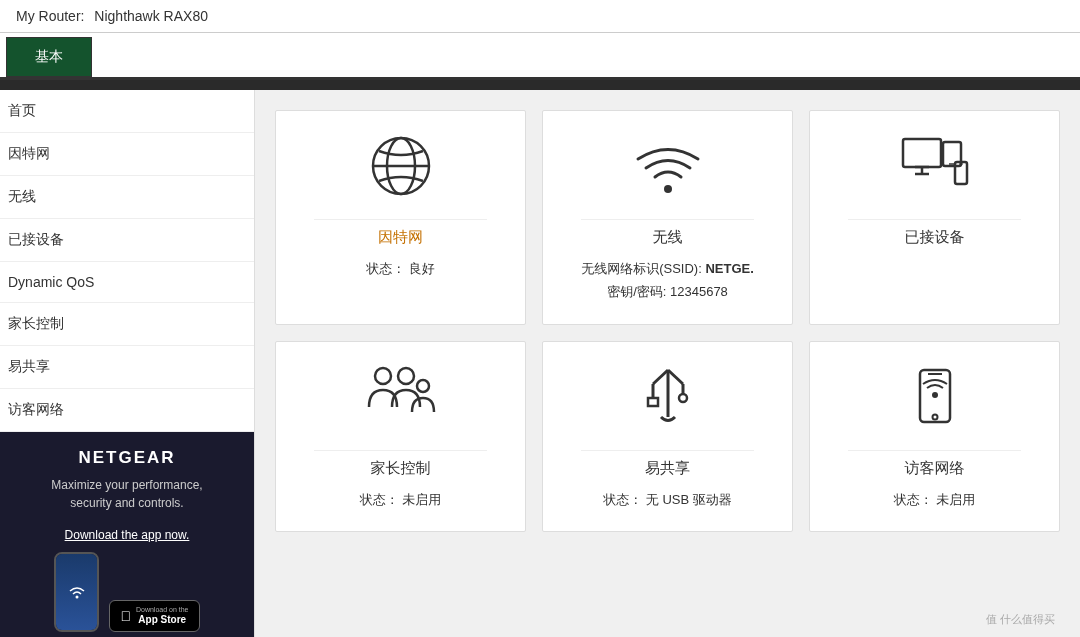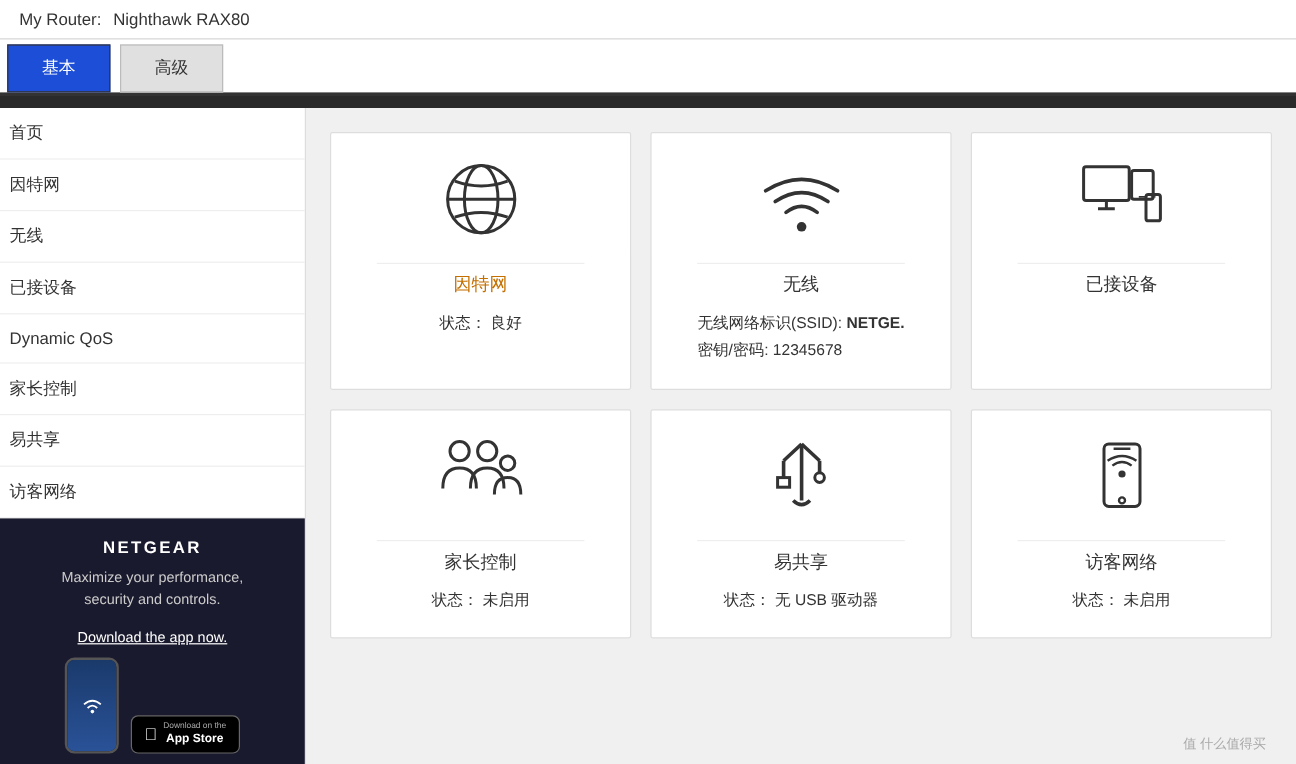--- a/index.html
+++ b/index.html
@@ -25,21 +25,21 @@
     }
     .tab {
       padding: 10px 28px;
       cursor: pointer;
       font-size: 14px;
       border: 1px solid #ccc;
       background: #fff;
       margin: 4px 2px 0 6px;
     }
     .tab.active {
-      background: #1d4ed8;
+      background: #14532d;
       color: #fff;
       border-color: #333;
     }
     .tab.inactive {
       background: #e0e0e0;
       color: #333;
       border-color: #bbb;
     }
 
     
@@ -77,21 +77,21 @@
     
     .sidebar-promo {
       background: #1a1a2e;
       color: #fff;
       padding: 16px;
       text-align: center;
       font-size: 12px;
     }
     .sidebar-promo .netgear-logo {
       font-weight: bold;
-      font-size: 14px;
+      font-size: 17px;
       letter-spacing: 2px;
       color: #fff;
       margin-bottom: 8px;
     }
     .sidebar-promo .promo-text {
       color: #ccc;
       font-size: 12px;
       line-height: 1.5;
       margin-bottom: 16px;
     }
@@ -183,21 +183,21 @@
     .card-title {
       font-size: 15px;
       color: #c47000;
       margin-bottom: 10px;
       font-weight: normal;
     }
     .card-title.black { color: #333; }
     .card-info {
       font-size: 13px;
       color: #333;
-      text-align: left;
+      text-align: center;
       line-height: 1.8;
     }
     .card-info strong { font-weight: bold; }
     .divider {
       width: 80%;
       height: 1px;
       background: #eee;
       margin: 8px auto;
     }
 
@@ -207,21 +207,20 @@
 </head>
 <body>
 
 <div class="header">
   <strong>My Router:</strong>
   <span style="margin-left:6px;">Nighthawk RAX80</span>
 </div>
 
 <div class="tabs">
   <div class="tab active">基本</div>
-  <div class="tab inactive">高级</div>
 </div>
 
 <div class="nav-bar"></div>
 
 <div class="main-layout">
 
   <div class="sidebar">
     <div class="sidebar-nav">
       <div class="sidebar-item">首页</div>
       <div class="sidebar-item">因特网</div>

